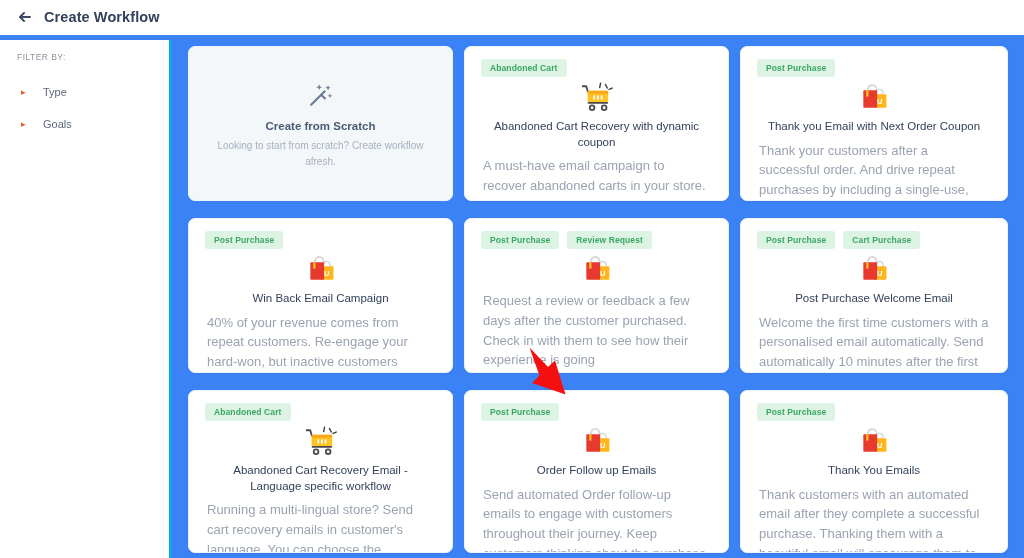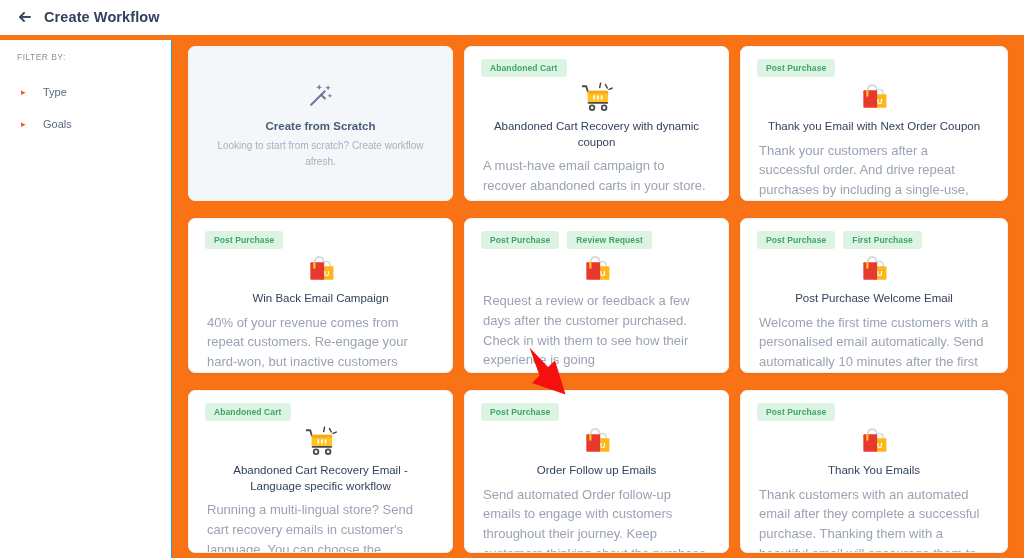--- a/index.html
+++ b/index.html
@@ -9,21 +9,21 @@
     height: 558px;
     overflow: hidden;
     background: #ffffff;
     font-family: "Liberation Sans", sans-serif;
   }
 
   #app {
     position: relative;
     width: 1024px;
     height: 558px;
-    background: #f97316;
+    background: #3b82f6;
     overflow: hidden;
   }
 
   
   .top-sliver {
     position: absolute;
     top: 0px;
     left: 699px;
     width: 195px;
     height: 3px;
@@ -73,21 +73,21 @@
   }
 
   
   .sidebar {
     position: absolute;
     top: 40px;
     left: 0;
     width: 172px;
     height: 518px;
     background: #ffffff;
-    border-right: 1px solid #0ea5e9;
+    border-right: 3px solid #0ea5e9;
     padding: 12px 0 0 17px;
   }
   .filter-by {
     font-size: 8.5px;
     letter-spacing: 0.45px;
     color: #8a919e;
     font-weight: normal;
     margin-bottom: 21px;
   }
   .filter-item {
@@ -347,21 +347,21 @@
           <rect x="10.2" y="10.5" width="2.6" height="7" fill="#ffc324"></rect>
           <text x="25.5" y="26" font-family="Liberation Sans, sans-serif" font-size="8.5" font-weight="bold" fill="#ffffff" text-anchor="middle">U</text>
         </svg>
       </div>
       <div class="card-desc">Request a review or feedback a few days after the customer purchased. Check in with them to see how their experience is going</div>
     </div>
 
     <div class="card">
       <div class="badges">
         <span class="badge">Post Purchase</span>
-        <span class="badge">First Purchase</span>
+        <span class="badge">Cart Purchase</span>
       </div>
       <div class="card-icon">
         <svg width="34" height="32" viewBox="0 0 38 36" fill="none">
           <path d="M12 11c0-4 2-6.5 5-6.5S22 7 22 11" stroke="#d9d9d9" stroke-width="2" fill="none"></path>
           <path d="M21 15c0-3.5 1.8-5.5 4.2-5.5S29.5 11.5 29.5 15" stroke="#d9d9d9" stroke-width="1.8" fill="none"></path>
           <rect x="18.5" y="15" width="14.5" height="15" rx="1" fill="#ffb61d"></rect>
           <rect x="7" y="10.5" width="15.5" height="19.5" rx="1" fill="#e8392f"></rect>
           <rect x="10.2" y="10.5" width="2.6" height="7" fill="#ffc324"></rect>
           <text x="25.5" y="26" font-family="Liberation Sans, sans-serif" font-size="8.5" font-weight="bold" fill="#ffffff" text-anchor="middle">U</text>
         </svg>

